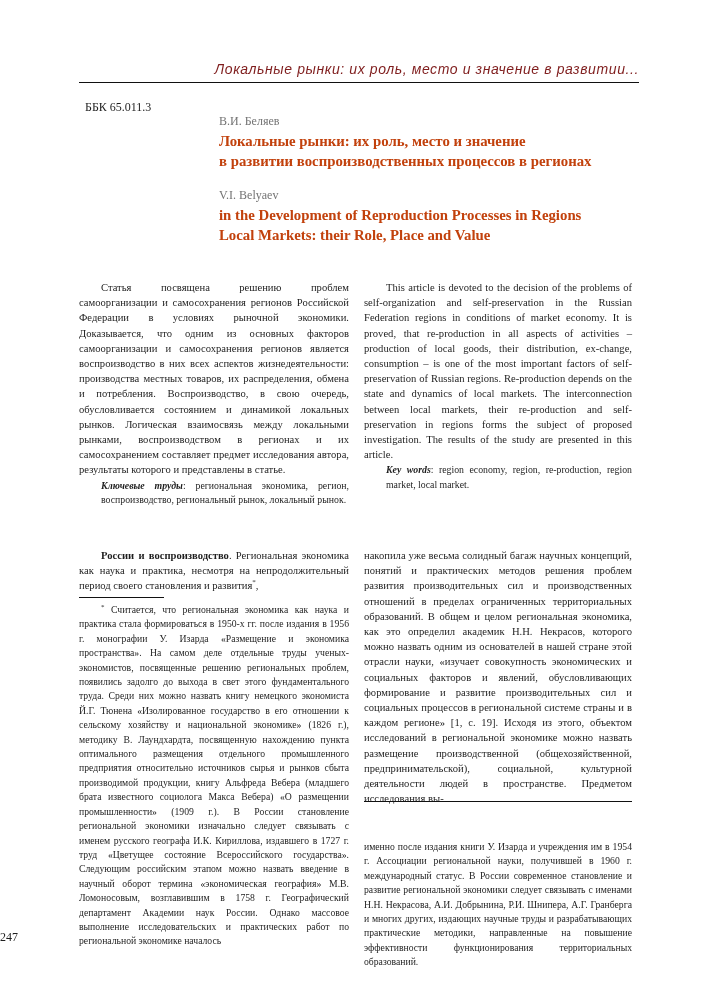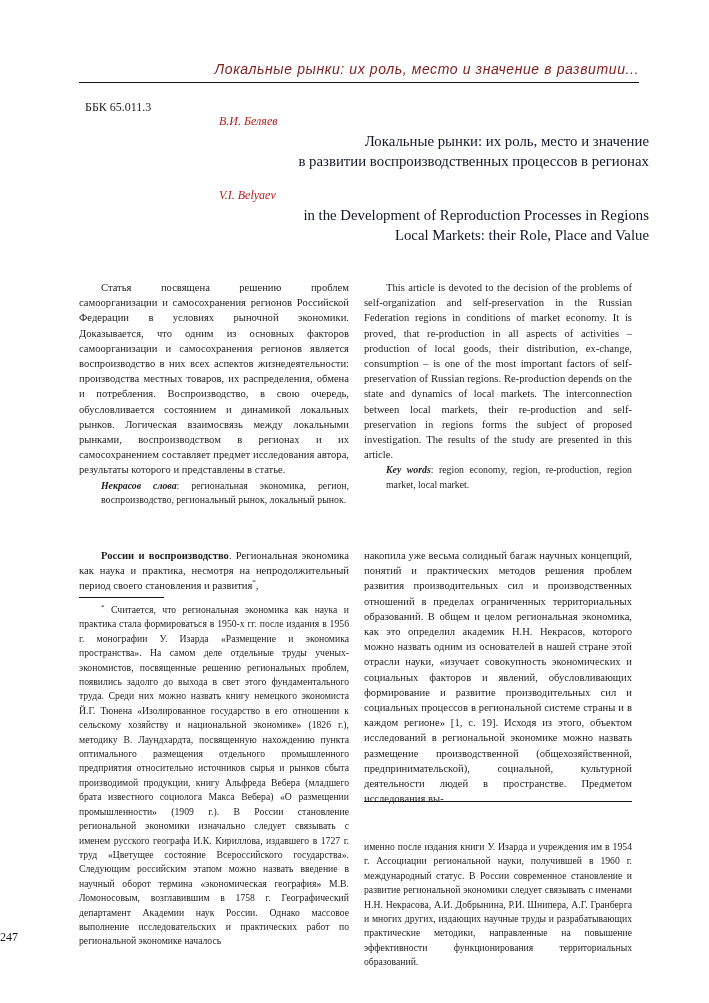--- a/index.html
+++ b/index.html
@@ -1,22 +1,22 @@
 <!DOCTYPE html>
 <html><head>
 <meta charset="utf-8">
 <style>
   html, body { margin:0; padding:0; background:#ffffff; }
   body { width:709px; height:1003px; position:relative; overflow:hidden; color:#1e1e1e; font-family:"Liberation Serif", serif; }
   .running-head { position:absolute; left:79px; top:60px; width:560px; text-align:right; font-family:"Liberation Sans", sans-serif; font-style:italic; font-size:14px; letter-spacing:0.6px; color:#7f1d1d; line-height:18px; }
   .head-rule { position:absolute; left:79px; top:82px; width:560px; height:0; border-top:1.3px solid #111; }
   .bbk { position:absolute; left:85px; top:100px; font-size:12px;font-family:Liberation Serif, serif; }
   .title-block { position:absolute; left:219px; width:430px; }
-  .author { font-style:italic; font-size:12px; color:#b91c1c; line-height:16px; margin-bottom:2px; }
-  .title { font-weight:normal; font-size:14.8px; line-height:20px; color:#0f172a;text-align:right; }
+  .author { font-size:12px; color:#737373; line-height:16px; margin-bottom:2px; }
+  .title { font-weight:bold; font-size:14.8px; line-height:20px; color:#c2410c; }
   .tb-ru { top:113px; }
   .tb-en { top:187px; }
   .col { position:absolute; font-size:10.6px; line-height:15.2px; text-align:justify; }
   .col p { margin:0; }
   .indent { text-indent:22px; }
   .kw { padding-left:22px; text-indent:0; font-size:9.8px; line-height:14.5px; margin-top:1px !important; text-align:justify; }
   .kw .kw-label { font-weight:bold; font-style:italic; }
   .abs-ru { left:79px; top:280px; width:270px; }
   .abs-en { left:364px; top:280px; width:268px; }
   .body-left { left:79px; top:548px; width:270px; }
@@ -45,21 +45,21 @@
 </div>
 
 <div class="title-block tb-en">
   <div class="author">V.I. Belyaev</div>
   <div class="title">in the Development of Reproduction Processes in Regions</div>
   <div class="title">Local Markets: their Role, Place and Value</div>
 </div>
 
 <div class="col abs-ru">
   <p class="indent">Статья посвящена решению проблем самоорганизации и самосохранения регионов Российской Федерации в условиях рыночной экономики. Доказывается, что одним из основных факторов самоорганизации и самосохранения регионов является воспроизводство в них всех аспектов жизнедеятельности: производства местных товаров, их распределения, обмена и потребления. Воспроизводство, в свою очередь, обусловливается состоянием и динамикой локальных рынков. Логическая взаимосвязь между локальными рынками, воспроизводством в регионах и их самосохранением составляет предмет исследования автора, результаты которого и представлены в статье.</p>
-  <p class="kw"><span class="kw-label">Некрасов слова</span><span>: региональная экономика, регион, воспроизводство, региональный рынок, локальный рынок.</span></p>
+  <p class="kw"><span class="kw-label">Ключевые труды</span><span>: региональная экономика, регион, воспроизводство, региональный рынок, локальный рынок.</span></p>
 </div>
 
 <div class="col abs-en">
   <p class="indent">This article is devoted to the decision of the problems of self-organization and self-preservation in the Russian Federation regions in conditions of market economy. It is proved, that re-production in all aspects of activities – production of local goods, their distribution, ex-change, consumption – is one of the most important factors of self-preservation of Russian regions. Re-production depends on the state and dynamics of local markets. The interconnection between local markets, their re-production and self-preservation in regions forms the subject of proposed investigation. The results of the study are presented in this article.</p>
   <p class="kw"><span class="kw-label">Key words</span><span>: region economy, region, re-production, region market, local market.</span></p>
 </div>
 
 <div class="col body-left">
   <p class="indent"><span class="bold">России и воспроизводство</span><span>. Региональная экономика как наука и практика, несмотря на непродолжительный период своего становления и развития</span><sup>*</sup><span>,</span></p>
 </div>

